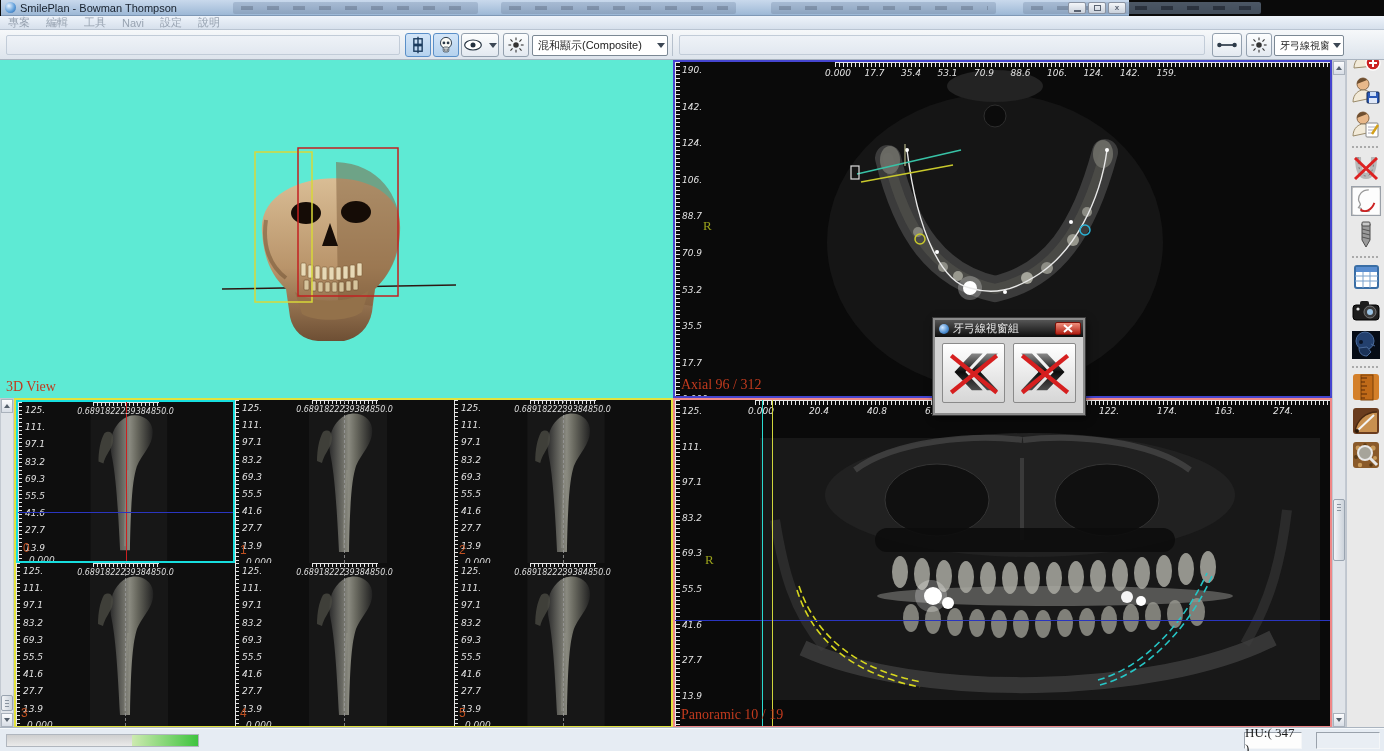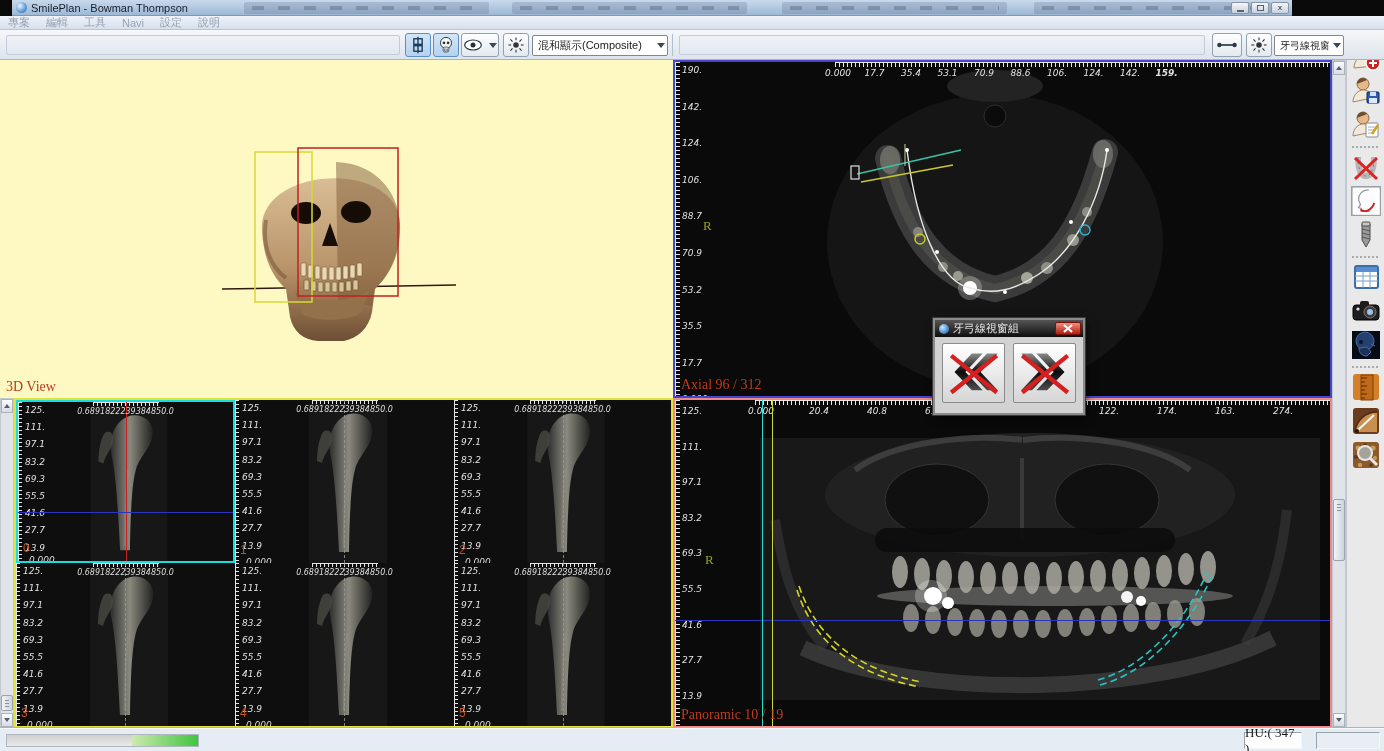--- a/index.html
+++ b/index.html
@@ -1,19 +1,19 @@
 <!DOCTYPE html>
 <html><head>
 <meta charset="utf-8">
 <style>
   *{margin:0;padding:0;box-sizing:border-box}
   html,body{width:1384px;height:751px;overflow:hidden;background:#0a0a0a;font-family:"Liberation Sans",sans-serif;position:relative}
 
   
-  #titlebar{position:absolute;left:12px;top:0;width:1280px;height:16px;background:linear-gradient(#c9d9ec,#9db8d6);border-bottom:1px solid #7e98b6;display:flex;align-items:center;z-index:80}
+  #titlebar{position:absolute;left:1px;top:0;width:1128px;height:16px;background:linear-gradient(#c9d9ec,#9db8d6);border-bottom:1px solid #7e98b6;display:flex;align-items:center;z-index:80}
   #app-icon{width:11px;height:11px;border-radius:50%;background:radial-gradient(circle at 35% 35%,#eaf4ff,#5a9ad8 60%,#2a5f9e);margin:0 4px 0 4px;flex:none}
   #title-text{font-size:11px;color:#17202c;white-space:nowrap}
   .ghost{position:absolute;top:2px;height:12px;border-radius:2px;background:linear-gradient(#8da3bf,#7b90ab);opacity:.5;overflow:hidden}
   .ghost:before{content:"";display:block;margin:4px 8px;height:4px;background:repeating-linear-gradient(90deg,rgba(30,40,60,.55) 0 12px,transparent 12px 26px)}
   #win-buttons{position:absolute;right:3px;top:2px;display:flex;gap:2px}
   .win-btn{width:18px;height:12px;border:1px solid #8a93a2;border-radius:2px;background:linear-gradient(#f4f6f9,#c9d1dc);display:flex;align-items:center;justify-content:center}
   .win-btn .min{width:7px;height:2px;background:#5a6372;margin-top:5px}
   .win-btn .max{width:7px;height:6px;border:1px solid #5a6372}
   .win-btn .cls{font-size:8px;line-height:8px;color:#5a6372;font-weight:bold}
 
@@ -26,21 +26,21 @@
   .tb-inset{position:absolute;top:5px;height:20px;border:1px solid #c2ccd8;border-radius:2px;background:linear-gradient(#eef2f7,#e2e8f0)}
   .tb-btn{position:absolute;top:3px;width:26px;height:24px;border:1px solid #93a0ae;border-radius:3px;background:linear-gradient(#fdfefe,#e3e9f0);display:flex;align-items:center;justify-content:center}
   .tb-btn.toggled{background:linear-gradient(#d3e5f8,#b5d2ee);border-color:#5a8fc8}
   .tb-btn.wide{width:38px;justify-content:space-around}
   .combo{position:absolute;top:5px;height:21px;border:1px solid #7b8894;background:#fff;display:flex;align-items:center;font-size:11px;color:#222;padding:0 2px 0 5px;border-radius:2px}
   .combo .ct{flex:1;overflow:hidden;white-space:nowrap}
   .caret{width:0;height:0;border-left:4px solid transparent;border-right:4px solid transparent;border-top:5px solid #3c4754;margin-left:4px;flex:none}
   .tb-sep{position:absolute;top:4px;width:1px;height:22px;background:#b6c0cc}
 
   
-  #view3d{position:absolute;left:0;top:60px;width:673px;height:338px;background:#fef9c3;overflow:hidden}
+  #view3d{position:absolute;left:0;top:60px;width:673px;height:338px;background:#5eead4;overflow:hidden}
   #axial{position:absolute;left:673px;top:60px;width:659px;height:338px;background:#0a0a0a;border:2px solid #4545cf;overflow:hidden}
   #pano{position:absolute;left:673px;top:398px;width:659px;height:330px;background:#0a0a0a;border:2px solid #ef8787;overflow:hidden}
   #xsec-quad{position:absolute;left:14px;top:398px;width:659px;height:330px;background:#0b0b0b;border:2px solid #e2e23e;overflow:hidden}
   .view-label{position:absolute;left:6px;bottom:3px;color:#c13a1e;font:14px "Liberation Serif",serif;white-space:nowrap;z-index:5}
   .r-marker{position:absolute;color:#9aa21c;font:13px "Liberation Serif",serif;z-index:5}
   .fillsvg{position:absolute;left:0;top:0;width:100%;height:100%}
 
   
   .ruler-num{position:absolute;color:#e2e2e2;font:italic 9px "DejaVu Sans",sans-serif;white-space:nowrap}
   .ruler-h{position:absolute;left:0;top:6px;right:0;height:12px}
@@ -305,21 +305,21 @@
   <div class="ruler-h">
       <span class="ruler-num" style="left: 163px;">0.000</span>
       <span class="ruler-num" style="left: 199.5px;">17.7</span>
       <span class="ruler-num" style="left: 236px;">35.4</span>
       <span class="ruler-num" style="left: 272.5px;">53.1</span>
       <span class="ruler-num" style="left: 309px;">70.9</span>
       <span class="ruler-num" style="left: 345.5px;">88.6</span>
       <span class="ruler-num" style="left: 382px;">106.</span>
       <span class="ruler-num" style="left: 418.5px;">124.</span>
       <span class="ruler-num" style="left: 455px;">142.</span>
-      <span class="ruler-num" style="left: 491.5px; font-weight: bold;">159.</span>
+      <span class="ruler-num" style="left: 491.5px;">159.</span>
     </div>
   <div class="vticks" style="left:0;top:0;bottom:0"></div>
   <div class="ruler-v">
       <span class="ruler-num" style="top: 3px;">190.</span>
       <span class="ruler-num" style="top: 39.6px;">142.</span>
       <span class="ruler-num" style="top: 76.2px;">124.</span>
       <span class="ruler-num" style="top: 112.8px;">106.</span>
       <span class="ruler-num" style="top: 149.4px;">88.7</span>
       <span class="ruler-num" style="top: 186px;">70.9</span>
       <span class="ruler-num" style="top: 223px;">53.2</span>

